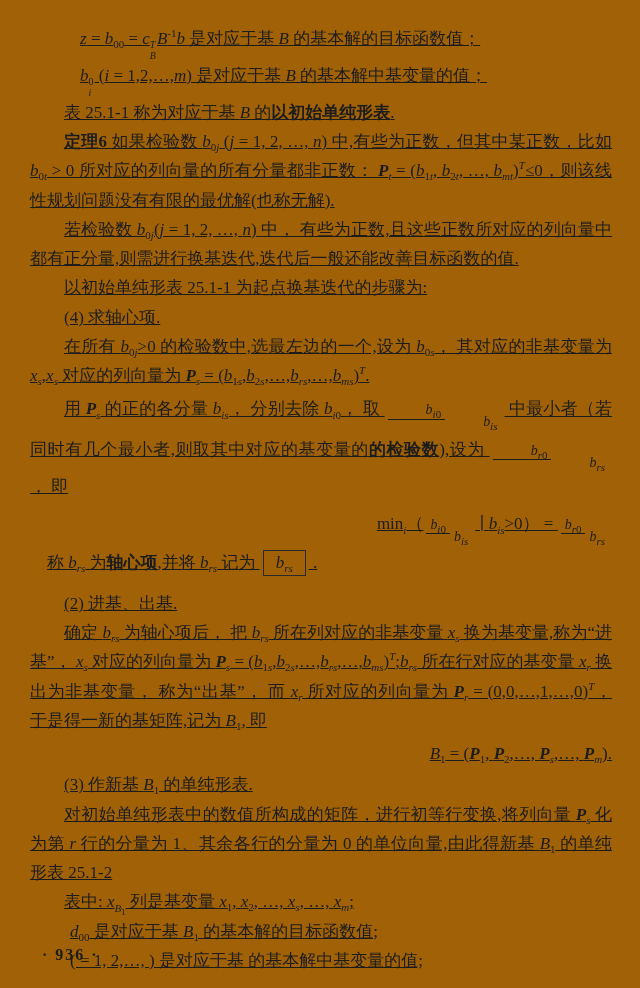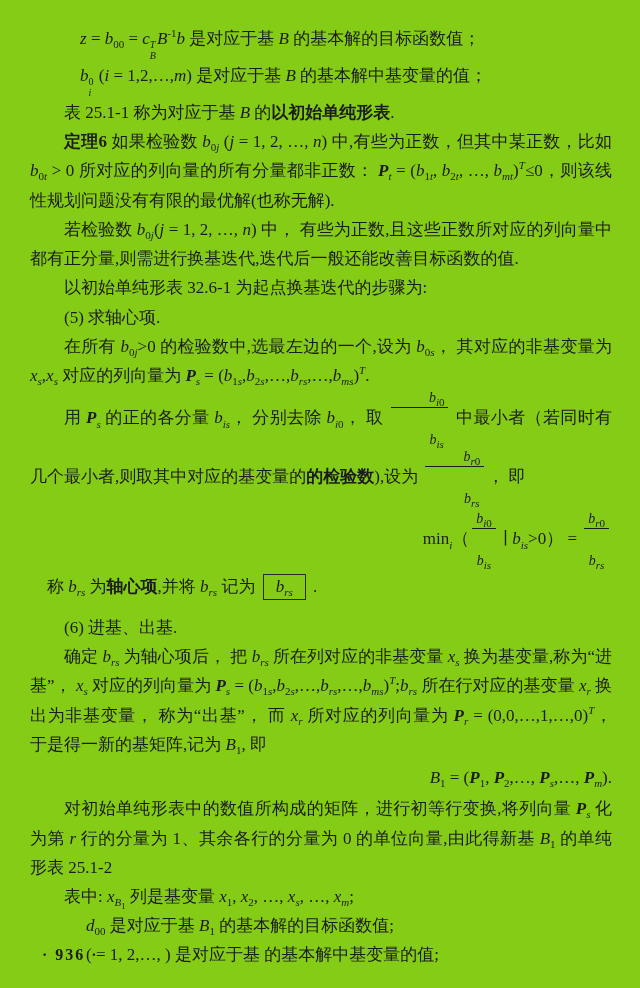--- a/index.html
+++ b/index.html
@@ -1,39 +1,40 @@
 <!DOCTYPE html>
 <html><head>
 <meta charset="utf-8">
 <style>
   html,body{margin:0;padding:0;}
   body{background:#e8e6e0;}
   .page{
     width:640px;height:988px;overflow:hidden;position:relative;
-    background:#84cc16;color:#1c1c1c;
+    background:#a16207;color:#1c1c1c;
     font-family:"Liberation Serif","DejaVu Serif",serif;
     box-sizing:border-box;
+    text-decoration:underline;
   }
   .content{
     padding:24px 28px 0 30px;
     font-size:17px;line-height:1.72;text-align:justify;
   }
   .blk{margin:0;}
   .def{margin-left:50px;text-align:left;}
   .defwrap{text-indent:50px;}
   .para{text-indent:2em;}
   .noindent{text-indent:0;margin-left:17px;}
-  .hang{margin-left:56px;text-align:left;}
+  .hang{margin-left:40px;text-align:left;}
   .formula{text-align:right;text-indent:0;margin:4px 0 2px 0;}
   .gaptop{margin-top:12px;}
   i{font-style:italic;}
   b{font-weight:bold;}
   sub,sup{font-size:11px;line-height:0;font-style:inherit;}
   sub sub{font-size:9px;}
-  .frac{display:inline-flex;flex-direction:column;align-items:center;
+  .frac{display:inline-flex;flex-direction:row;align-items:center;
         vertical-align:middle;font-size:0.82em;line-height:1.2;margin:0 3px;}
   .frac .num{border-bottom:1.2px solid #1c1c1c;padding:0 4px;}
   .frac .den{padding:0 4px;margin-top:24px;}
   .ss{display:inline-flex;flex-direction:column;align-items:flex-start;
       font-size:10px;line-height:1.05;vertical-align:-4px;margin-right:1px;}
   .boxed{display:inline-block;border:1.3px solid #2a2a2a;padding:2px 12px;margin:0 3px;line-height:1.2;}
   .footer{
     position:absolute;left:42px;bottom:24px;
     font-weight:bold;font-size:16px;letter-spacing:2px;
   }
@@ -47,40 +48,41 @@
           <span><i>T</i></span>
           <span><i>B</i></span>
         </span><i>B</i><sup>-1</sup><i>b</i> 是对应于基 <i>B</i> 的基本解的目标函数值；</div>
       <div class="blk def"><i>b</i><span class="ss">
           <span>0</span>
           <span><i>i</i></span>
         </span> (<i>i</i> = 1,2,…,<i>m</i>) 是对应于基 <i>B</i> 的基本解中基变量的值；</div>
       <div class="blk para">表 25.1-1 称为对应于基 <i>B</i> 的<b>以初始单纯形表</b>.</div>
       <div class="blk para"><b>定理6</b>  如果检验数 <i>b</i><sub>0<i>j</i></sub> (<i>j</i> = 1, 2, …, <i>n</i>) 中,有些为正数，但其中某正数，比如 <i>b</i><sub>0<i>t</i></sub> &gt; 0 所对应的列向量的所有分量都非正数： <b><i>P</i></b><sub><i>t</i></sub> = (<i>b</i><sub>1<i>t</i></sub>, <i>b</i><sub>2<i>t</i></sub>, …, <i>b</i><sub><i>mt</i></sub>)<sup><i>T</i></sup>≤0，则该线性规划问题没有有限的最优解(也称无解).</div>
       <div class="blk para">若检验数 <i>b</i><sub>0<i>j</i></sub>(<i>j</i> = 1, 2, …, <i>n</i>) 中， 有些为正数,且这些正数所对应的列向量中都有正分量,则需进行换基迭代,迭代后一般还能改善目标函数的值.</div>
-      <div class="blk para">以初始单纯形表 32.6-1 为起点换基迭代的步骤为:</div>
-      <div class="blk para">(5) 求轴心项.</div>
+      <div class="blk para">以初始单纯形表 25.1-1 为起点换基迭代的步骤为:</div>
+      <div class="blk para">(4) 求轴心项.</div>
       <div class="blk para">在所有 <i>b</i><sub>0<i>j</i></sub>&gt;0 的检验数中,选最左边的一个,设为 <i>b</i><sub>0<i>s</i></sub>， 其对应的非基变量为 <i>x</i><sub><i>s</i></sub>,<i>x</i><sub><i>s</i></sub> 对应的列向量为 <b><i>P</i></b><sub><i>s</i></sub> = (<i>b</i><sub>1<i>s</i></sub>,<i>b</i><sub>2<i>s</i></sub>,…,<i>b</i><sub><i>rs</i></sub>,…,<i>b</i><sub><i>ms</i></sub>)<sup><i>T</i></sup>.</div>
       <div class="blk para">用 <b><i>P</i></b><sub><i>s</i></sub> 的正的各分量 <i>b</i><sub><i>is</i></sub>， 分别去除 <i>b</i><sub><i>i</i>0</sub>， 取 <span class="frac">
           <span class="num"><i>b</i><sub><i>i</i>0</sub></span>
           <span class="den"><i>b</i><sub><i>is</i></sub></span>
         </span> 中最小者（若同时有几个最小者,则取其中对应的基变量的<b>的检验数</b>),设为 <span class="frac">
           <span class="num"><i>b</i><sub><i>r</i>0</sub></span>
           <span class="den"><i>b</i><sub><i>rs</i></sub></span>
         </span>， 即</div>
       <div class="blk formula">min<sub><i>i</i></sub>（<span class="frac">
           <span class="num"><i>b</i><sub><i>i</i>0</sub></span>
           <span class="den"><i>b</i><sub><i>is</i></sub></span>
         </span> ∣ <i>b</i><sub><i>is</i></sub>&gt;0） = <span class="frac">
           <span class="num"><i>b</i><sub><i>r</i>0</sub></span>
           <span class="den"><i>b</i><sub><i>rs</i></sub></span>
         </span></div>
       <div class="blk noindent">称 <i>b</i><sub><i>rs</i></sub> 为<b>轴心项</b>,并将 <i>b</i><sub><i>rs</i></sub> 记为 <span class="boxed"><i>b</i><sub><i>rs</i></sub></span> .</div>
-      <div class="blk para gaptop">(6) 进基、出基.</div>
+      <div class="blk para gaptop">(2) 进基、出基.</div>
       <div class="blk para">确定 <i>b</i><sub><i>rs</i></sub> 为轴心项后， 把 <i>b</i><sub><i>rs</i></sub> 所在列对应的非基变量 <i>x</i><sub><i>s</i></sub> 换为基变量,称为“进基”， <i>x</i><sub><i>s</i></sub> 对应的列向量为 <b><i>P</i></b><sub><i>s</i></sub> = (<i>b</i><sub>1<i>s</i></sub>,<i>b</i><sub>2<i>s</i></sub>,…,<i>b</i><sub><i>rs</i></sub>,…,<i>b</i><sub><i>ms</i></sub>)<sup><i>T</i></sup>;<i>b</i><sub><i>rs</i></sub> 所在行对应的基变量 <i>x</i><sub><i>r</i></sub> 换出为非基变量， 称为“出基”， 而 <i>x</i><sub><i>r</i></sub> 所对应的列向量为 <b><i>P</i></b><sub><i>r</i></sub> = (0,0,…,1,…,0)<sup><i>T</i></sup>， 于是得一新的基矩阵,记为 <i>B</i><sub>1</sub>, 即</div>
       <div class="blk formula"><i>B</i><sub>1</sub> = (<b><i>P</i></b><sub>1</sub>, <b><i>P</i></b><sub>2</sub>,…, <b><i>P</i></b><sub><i>s</i></sub>,…, <b><i>P</i></b><sub><i>m</i></sub>).</div>
+      <div class="blk para">(3) 作新基 <i>B</i><sub>1</sub> 的单纯形表.</div>
       <div class="blk para">对初始单纯形表中的数值所构成的矩阵，进行初等行变换,将列向量 <b><i>P</i></b><sub><i>s</i></sub> 化为第 <i>r</i> 行的分量为 1、其余各行的分量为 0 的单位向量,由此得新基 <i>B</i><sub>1</sub> 的单纯形表 25.1-2</div>
       <div class="blk para">表中: <i>x</i><sub><i>B</i><sub>1</sub></sub> 列是基变量 <i>x</i><sub>1</sub>, <i>x</i><sub>2</sub>, …, <i>x</i><sub><i>s</i></sub>, …, <i>x</i><sub><i>m</i></sub>;</div>
       <div class="blk hang"><i>d</i><sub>00</sub> 是对应于基 <i>B</i><sub>1</sub> 的基本解的目标函数值;</div>
       <div class="blk hang"> ( = 1, 2,…, ) 是对应于基  的基本解中基变量的值;</div>
     </div>
   <div class="footer">· 936 ·</div>
 </div>
 
 </body></html>

